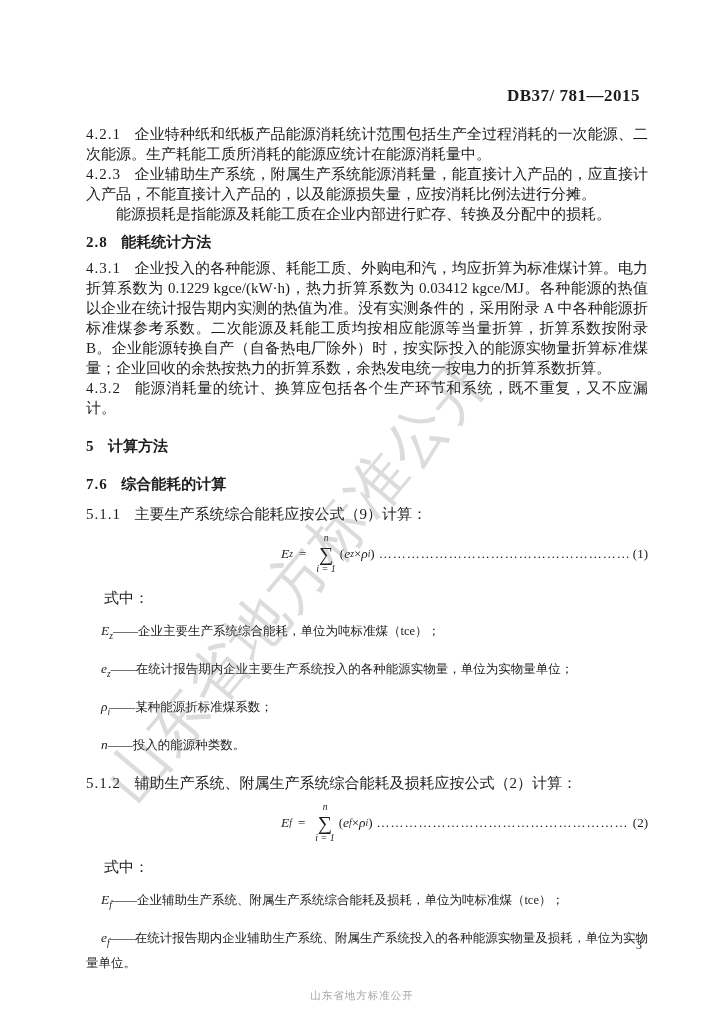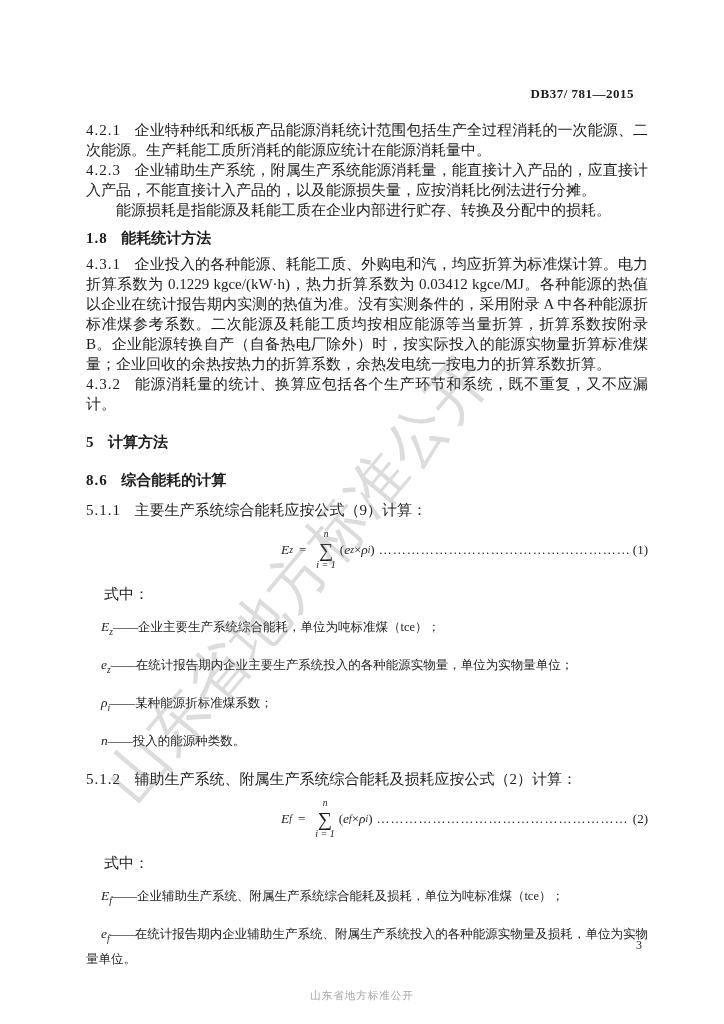--- a/index.html
+++ b/index.html
@@ -7,21 +7,21 @@
     position:relative;
     width:724px;height:1024px;
     margin:0 auto;
     background:#ffffff;
     overflow:hidden;
     font-family:"Liberation Serif","DejaVu Serif",serif;
     color:#1c1c1c;
     box-sizing:border-box;
     padding:86px 76px 0 86px;
   }
-  .doc-header{text-align:right;font-size:13px;font-weight:600;letter-spacing:.5px;margin:0 14px 18px 0;}
+  .doc-header{text-align:right;font-size:17px;font-weight:600;letter-spacing:.5px;margin:0 8px 18px 0;}
   .para{margin:0;font-size:15px;line-height:20px;text-align:justify;}
   .cnum{margin-right:.9em;letter-spacing:1px;}
   .h-bold{font-weight:bold;}
   .sec-h2{margin:8px 0 6px 0;}
   .sec-h1{margin:18px 0 18px 0;}
   .sec-h21{margin:0 0 10px 0;}
   .indent{text-indent:2em;}
   .where{margin:10px 0 0 0;text-indent:1.2em;}
   .defline{margin:13px 0 0 0;font-size:12.5px;line-height:20px;text-indent:1.2em;text-align:justify;}
   .sym{font-family:"Liberation Serif",serif;font-style:italic;font-size:13.5px;}
@@ -59,29 +59,29 @@
 
   <div class="watermark">山东省地方标准公开</div>
 
   <p class="para"><span class="cnum">4.2.1</span><span>企业特种纸和纸板产品能源消耗统计范围包括生产全过程消耗的一次能源、二次能源。生产耗能工质所消耗的能源应统计在能源消耗量中。</span></p>
 
 
   <p class="para"><span class="cnum">4.2.3</span><span>企业辅助生产系统，附属生产系统能源消耗量，能直接计入产品的，应直接计入产品，不能直接计入产品的，以及能源损失量，应按消耗比例法进行分摊。</span></p>
 
   <p class="para indent">能源损耗是指能源及耗能工质在企业内部进行贮存、转换及分配中的损耗。</p>
 
-  <p class="para h-bold sec-h2"><span class="cnum">1.8</span><span>能耗统计方法</span></p>
+  <p class="para h-bold sec-h2"><span class="cnum">2.8</span><span>能耗统计方法</span></p>
 
   <p class="para"><span class="cnum">4.3.1</span><span>企业投入的各种能源、耗能工质、外购电和汽，均应折算为标准煤计算。电力折算系数为 0.1229 kgce/(kW·h)，热力折算系数为 0.03412 kgce/MJ。各种能源的热值以企业在统计报告期内实测的热值为准。没有实测条件的，采用附录 A 中各种能源折标准煤参考系数。二次能源及耗能工质均按相应能源等当量折算，折算系数按附录 B。企业能源转换自产（自备热电厂除外）时，按实际投入的能源实物量折算标准煤量；企业回收的余热按热力的折算系数，余热发电统一按电力的折算系数折算。</span></p>
 
   <p class="para"><span class="cnum">4.3.2</span><span>能源消耗量的统计、换算应包括各个生产环节和系统，既不重复，又不应漏计。</span></p>
 
   <p class="para h-bold sec-h1"><span class="cnum">5</span><span>计算方法</span></p>
 
-  <p class="para h-bold sec-h21"><span class="cnum">8.6</span><span>综合能耗的计算</span></p>
+  <p class="para h-bold sec-h21"><span class="cnum">7.6</span><span>综合能耗的计算</span></p>
 
   <p class="para"><span class="cnum">5.1.1</span><span>主要生产系统综合能耗应按公式（9）计算：</span></p>
 
   <div class="formula-row">
     <span class="f-spacer"></span>
     <span class="f-body">
       <i>E</i>
         <sub class="fsub">z</sub>
       <span class="f-eq">=</span>
       <span class="sigma">

